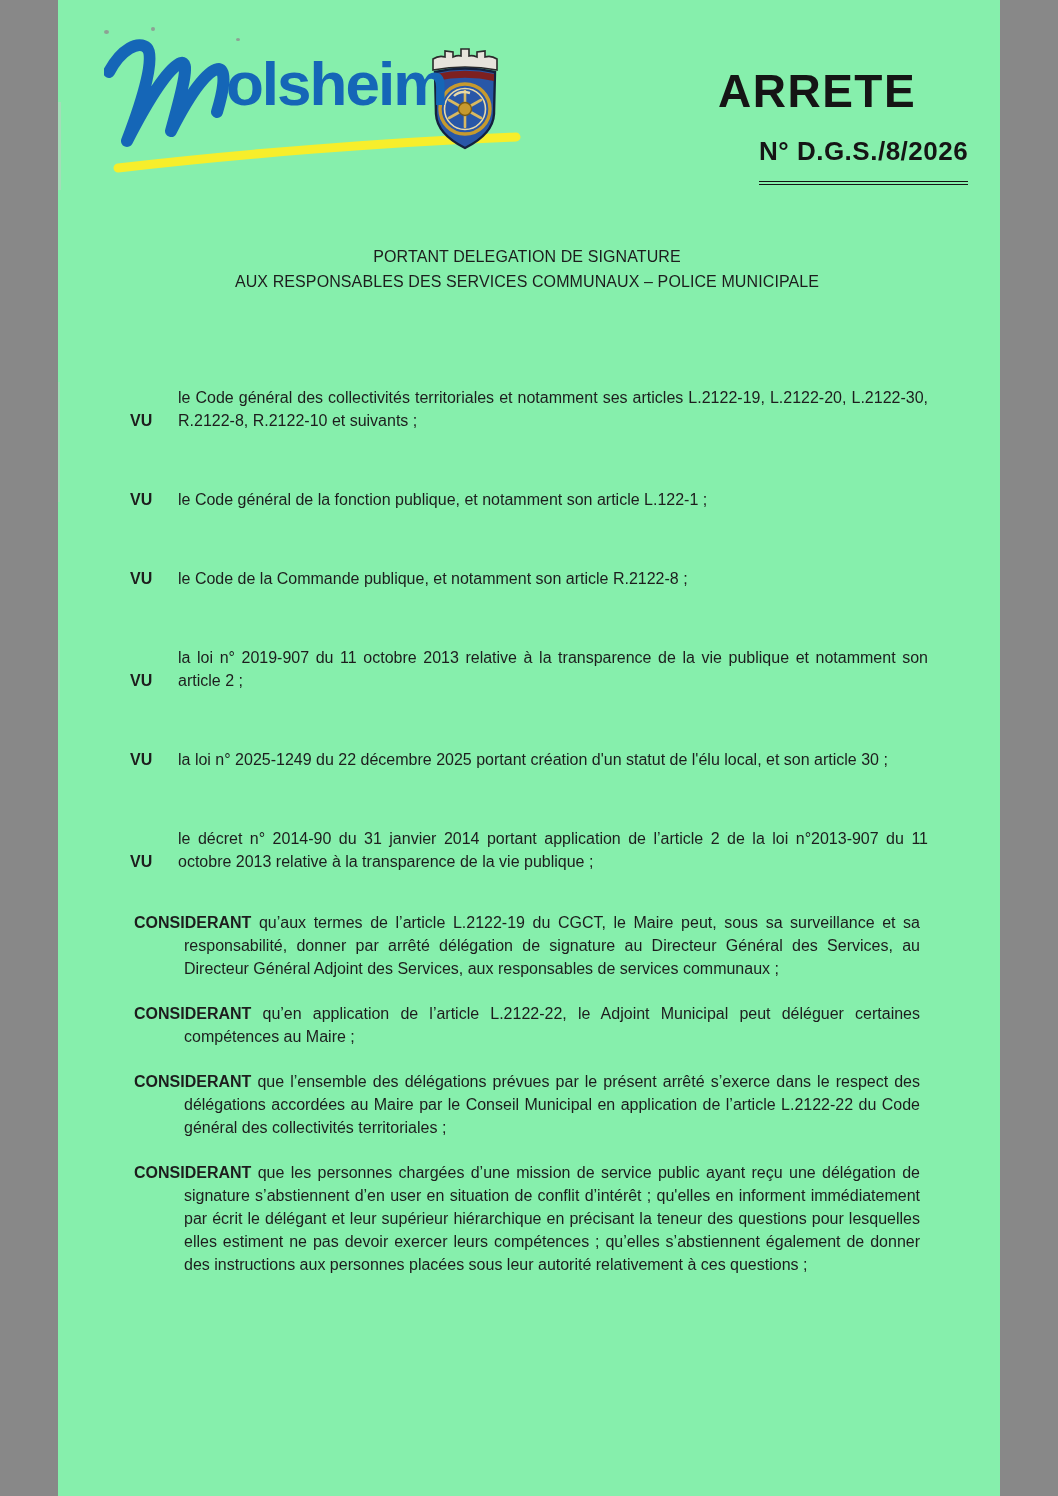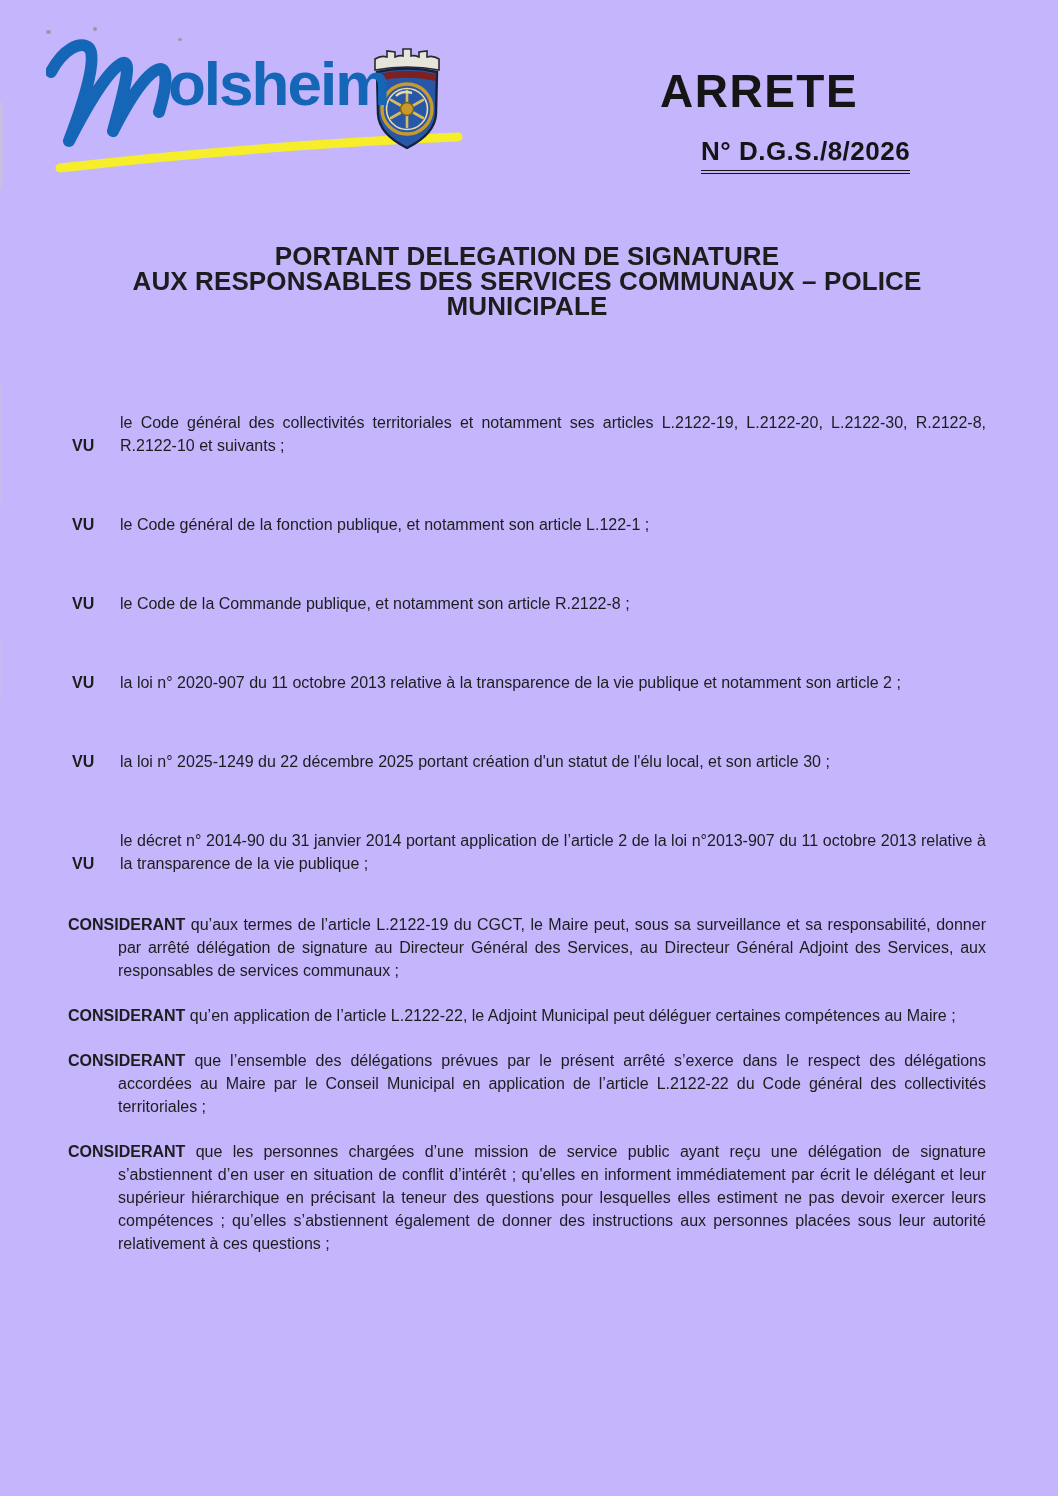--- a/index.html
+++ b/index.html
@@ -1,20 +1,20 @@
 <!DOCTYPE html>
 <html><head>
 <meta charset="utf-8">
 <style>
   html,body { margin:0; padding:0; background:#888; }
   .page {
     position:relative;
-    width:1058px; height:1496px;
+    width:942px; height:1496px;
     margin:0 auto;
-    background:#c4b5fd;
+    background:#86efac;
     font-family:"Liberation Sans", sans-serif;
     color:#1d1d1d;
     overflow:hidden;
   }
   
   .speck { position:absolute; background:#8f8f8f; border-radius:50%; opacity:.8; }
   .edge-smudge { position:absolute; left:0; background:#c9c9c9; opacity:.45; }
 
   
   .logo-wrap { position:absolute; left:46px; top:30px; width:420px; height:150px; }
@@ -30,38 +30,38 @@
   .doc-type {
     position:absolute; left:660px; top:64px;
     font-size:46px; font-weight:bold; letter-spacing:1.5px;
     color:#151515;
   }
   .doc-number {
     position:absolute; left:701px; top:136px;
     font-size:26px; font-weight:bold; letter-spacing:0.5px;
     color:#151515;
     border-bottom:4px double #151515;
-    padding-bottom:3px;
+    padding-bottom:14px;
   }
 
   
   .body {
     position:absolute; left:68px; right:72px; top:244px;
     font-size:16px; line-height:23px;
   }
-  .doc-title { text-align:center; font-weight:bold; font-size:26px; line-height:25px; letter-spacing:0.1px; }
+  .doc-title { text-align:center; font-weight:normal; font-size:16px; line-height:25px; letter-spacing:0.1px; }
 
   .vu-list { margin-top:60px; }
   .vu-row { display:flex;align-items:flex-end; }
   .vu-row + .vu-row { margin-top:24px; }
   .vu-label { width:48px; margin-left:4px; flex-shrink:0; font-weight:bold; }
   .vu-text { flex:1; text-align:justify;margin-top:32px; }
 
   .cons-list { margin-top:38px; }
-  .cons-row { padding-left:50px; text-indent:-50px; text-align:justify; margin:0; }
+  .cons-row { padding-left:50px; text-indent:-50px; text-align:justify; margin:8px; }
   .cons-row + .cons-row { margin-top:22px; }
   .cons-label { font-weight:bold; }
 </style>
 </head>
 <body>
 
 <div class="page">
 
   <div class="speck" style="left:46px; top:30px; width:5px; height:4px;"></div>
   <div class="speck" style="left:93px; top:27px; width:4px; height:4px;"></div>
@@ -126,21 +126,21 @@
           <span class="vu-text">le Code général de la fonction publique, et notamment son article L.122-1 ;</span>
         </div>
 
         <div class="vu-row">
           <span class="vu-label">VU</span>
           <span class="vu-text">le Code de la Commande publique, et notamment son article R.2122-8 ;</span>
         </div>
 
         <div class="vu-row">
           <span class="vu-label">VU</span>
-          <span class="vu-text">la loi n° 2020-907 du 11 octobre 2013 relative à la transparence de la vie publique et notamment son article 2 ;</span>
+          <span class="vu-text">la loi n° 2019-907 du 11 octobre 2013 relative à la transparence de la vie publique et notamment son article 2 ;</span>
         </div>
 
         <div class="vu-row">
           <span class="vu-label">VU</span>
           <span class="vu-text">la loi n° 2025-1249 du 22 décembre 2025 portant création d'un statut de l'élu local, et son article 30 ;</span>
         </div>
 
         <div class="vu-row">
           <span class="vu-label">VU</span>
           <span class="vu-text">le décret n° 2014-90 du 31 janvier 2014 portant application de l’article 2 de la loi n°2013-907 du 11 octobre 2013 relative à la transparence de la vie publique ;</span>

